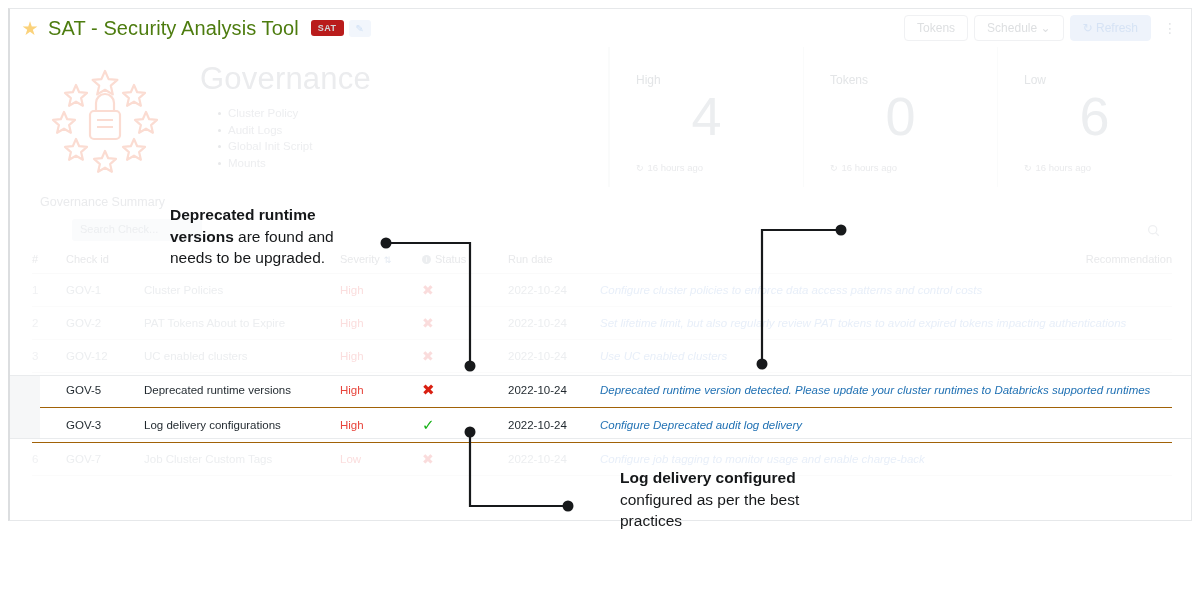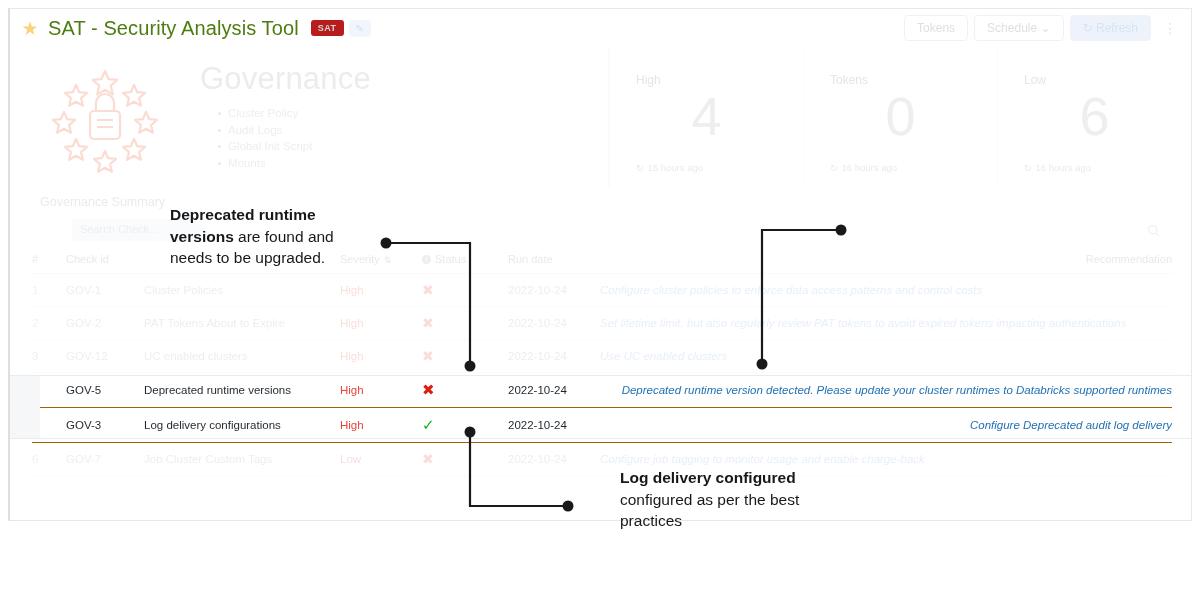--- a/index.html
+++ b/index.html
@@ -119,21 +119,21 @@
   }
   tbody tr td.c-sev{color:#fbdede;}
   tbody tr td.c-rec{color:#e8eff9;font-style:italic;}
   tbody tr td.c-num{color:#f0f1f3;}
   .ic-x{color:#fadcdc;font-weight:700;font-size:14px;}
   .ic-chk{color:#ddf3dd;font-weight:700;font-size:14px;}
 
   
   .hl td{color:#1f272d;border-bottom:1px solid #a16207;}
   .hl td.c-sev{color:#e8453c;}
-  .hl td.c-rec{color:#2272b4;text-align:right;}
+  .hl td.c-rec{color:#2272b4;}
   .hl td.c-num{color:#1f272d;font-weight:600;}
   .hl .ic-x{color:#d91f11;font-size:15px;}
   .hl .ic-chk{color:#16b116;font-size:15px;}
 
   
   #hl-band{
     position:absolute;left:0;top:366px;width:1184px;height:62px;
     background:transparent;border-top:1px solid #e9ebed;border-bottom:1px solid #e9ebed;
     pointer-events:none;
   }

